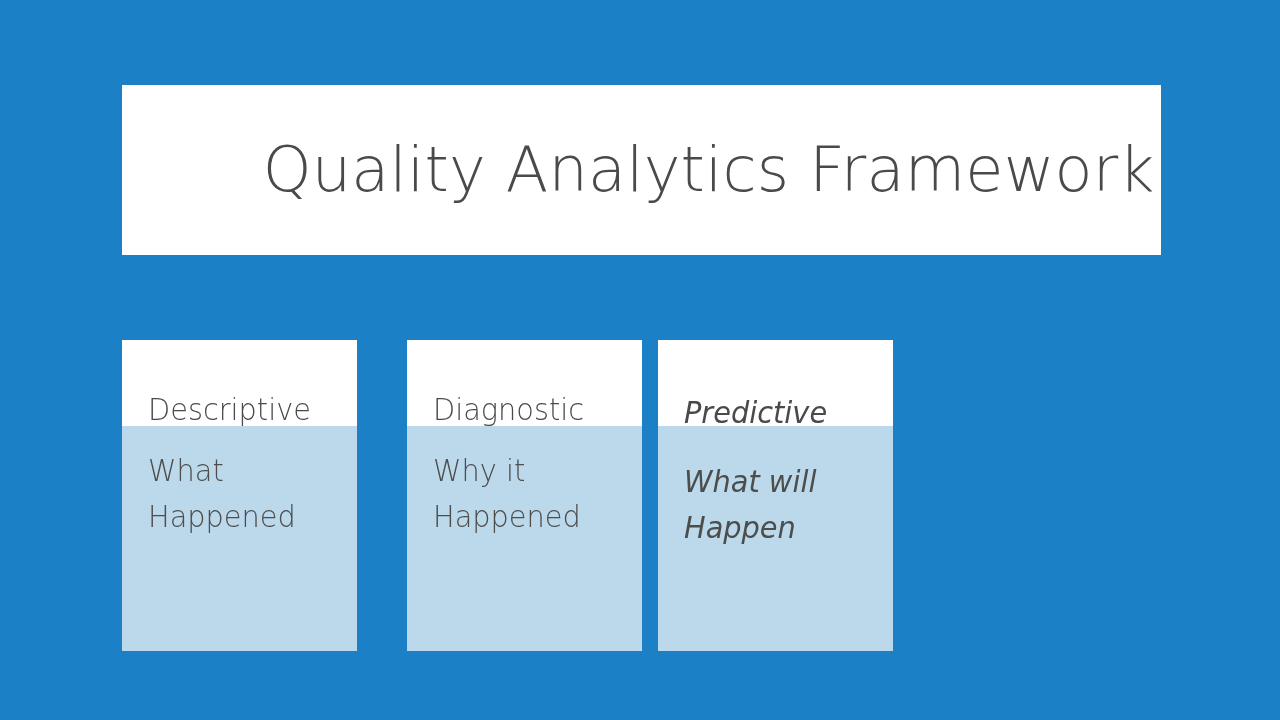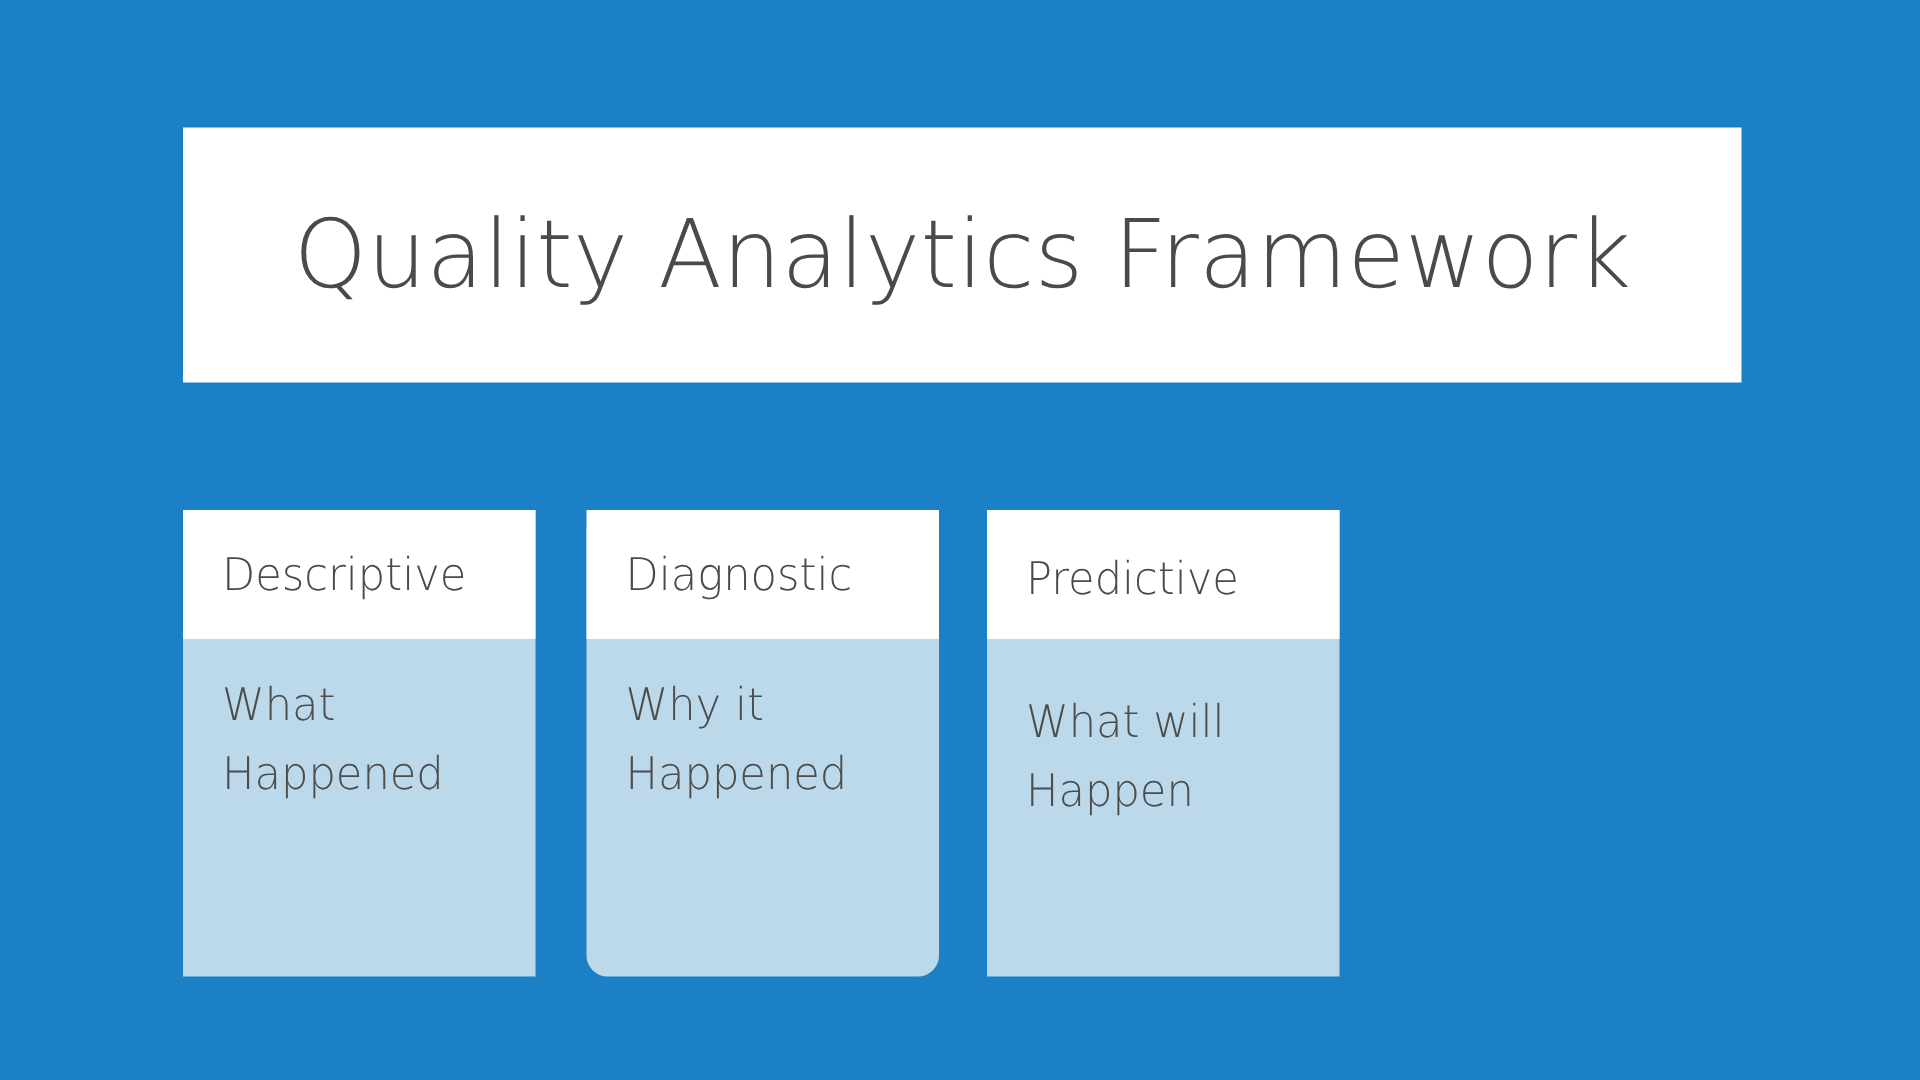--- a/index.html
+++ b/index.html
@@ -26,21 +26,21 @@
   
   #title-banner {
     position: absolute;
     left: 122px;
     top: 85px;
     width: 1039px;
     height: 170px;
     background: #ffffff;
     display: flex;
     align-items: center;
-    justify-content: center;
+    justify-content: flex-end;
   }
   #title-text {
     font-family: "DejaVu Sans", "Liberation Sans", sans-serif;
     font-size: 63px;
     font-weight: 300;
     letter-spacing: 0.2px;
     color: #4a4a48;
     line-height: 1.05;
     white-space: nowrap;
     transform: scaleX(0.985);
@@ -59,29 +59,29 @@
   .card {
     position: absolute;
     top: 0;
     width: 235px;
     height: 311px;
     background: #bcd9ec;
     display: flex;
     flex-direction: column;
   }
   .card-0 { left: 0px; }
-  .card-1 { left: 269px; border-radius: 14px; }
-  .card-2 { left: 536px; }
+  .card-1 { left: 285px; }
+  .card-2 { left: 536px; font-style: italic; }
   .card-3 { left: 806px; }
 
   .card-header {
     height: 86px;
     background: #ffffff;
     display: flex;
-    align-items: center;
+    align-items: flex-end;
     box-sizing: border-box;
     padding: 0 10px 0 26px;
     flex: 0 0 auto;
   }
   .card-header-label {
     font-family: "DejaVu Sans", "Liberation Sans", sans-serif;
     font-size: 30px;
     font-weight: 300;
     color: #4a4a48;
     line-height: 1.1;

